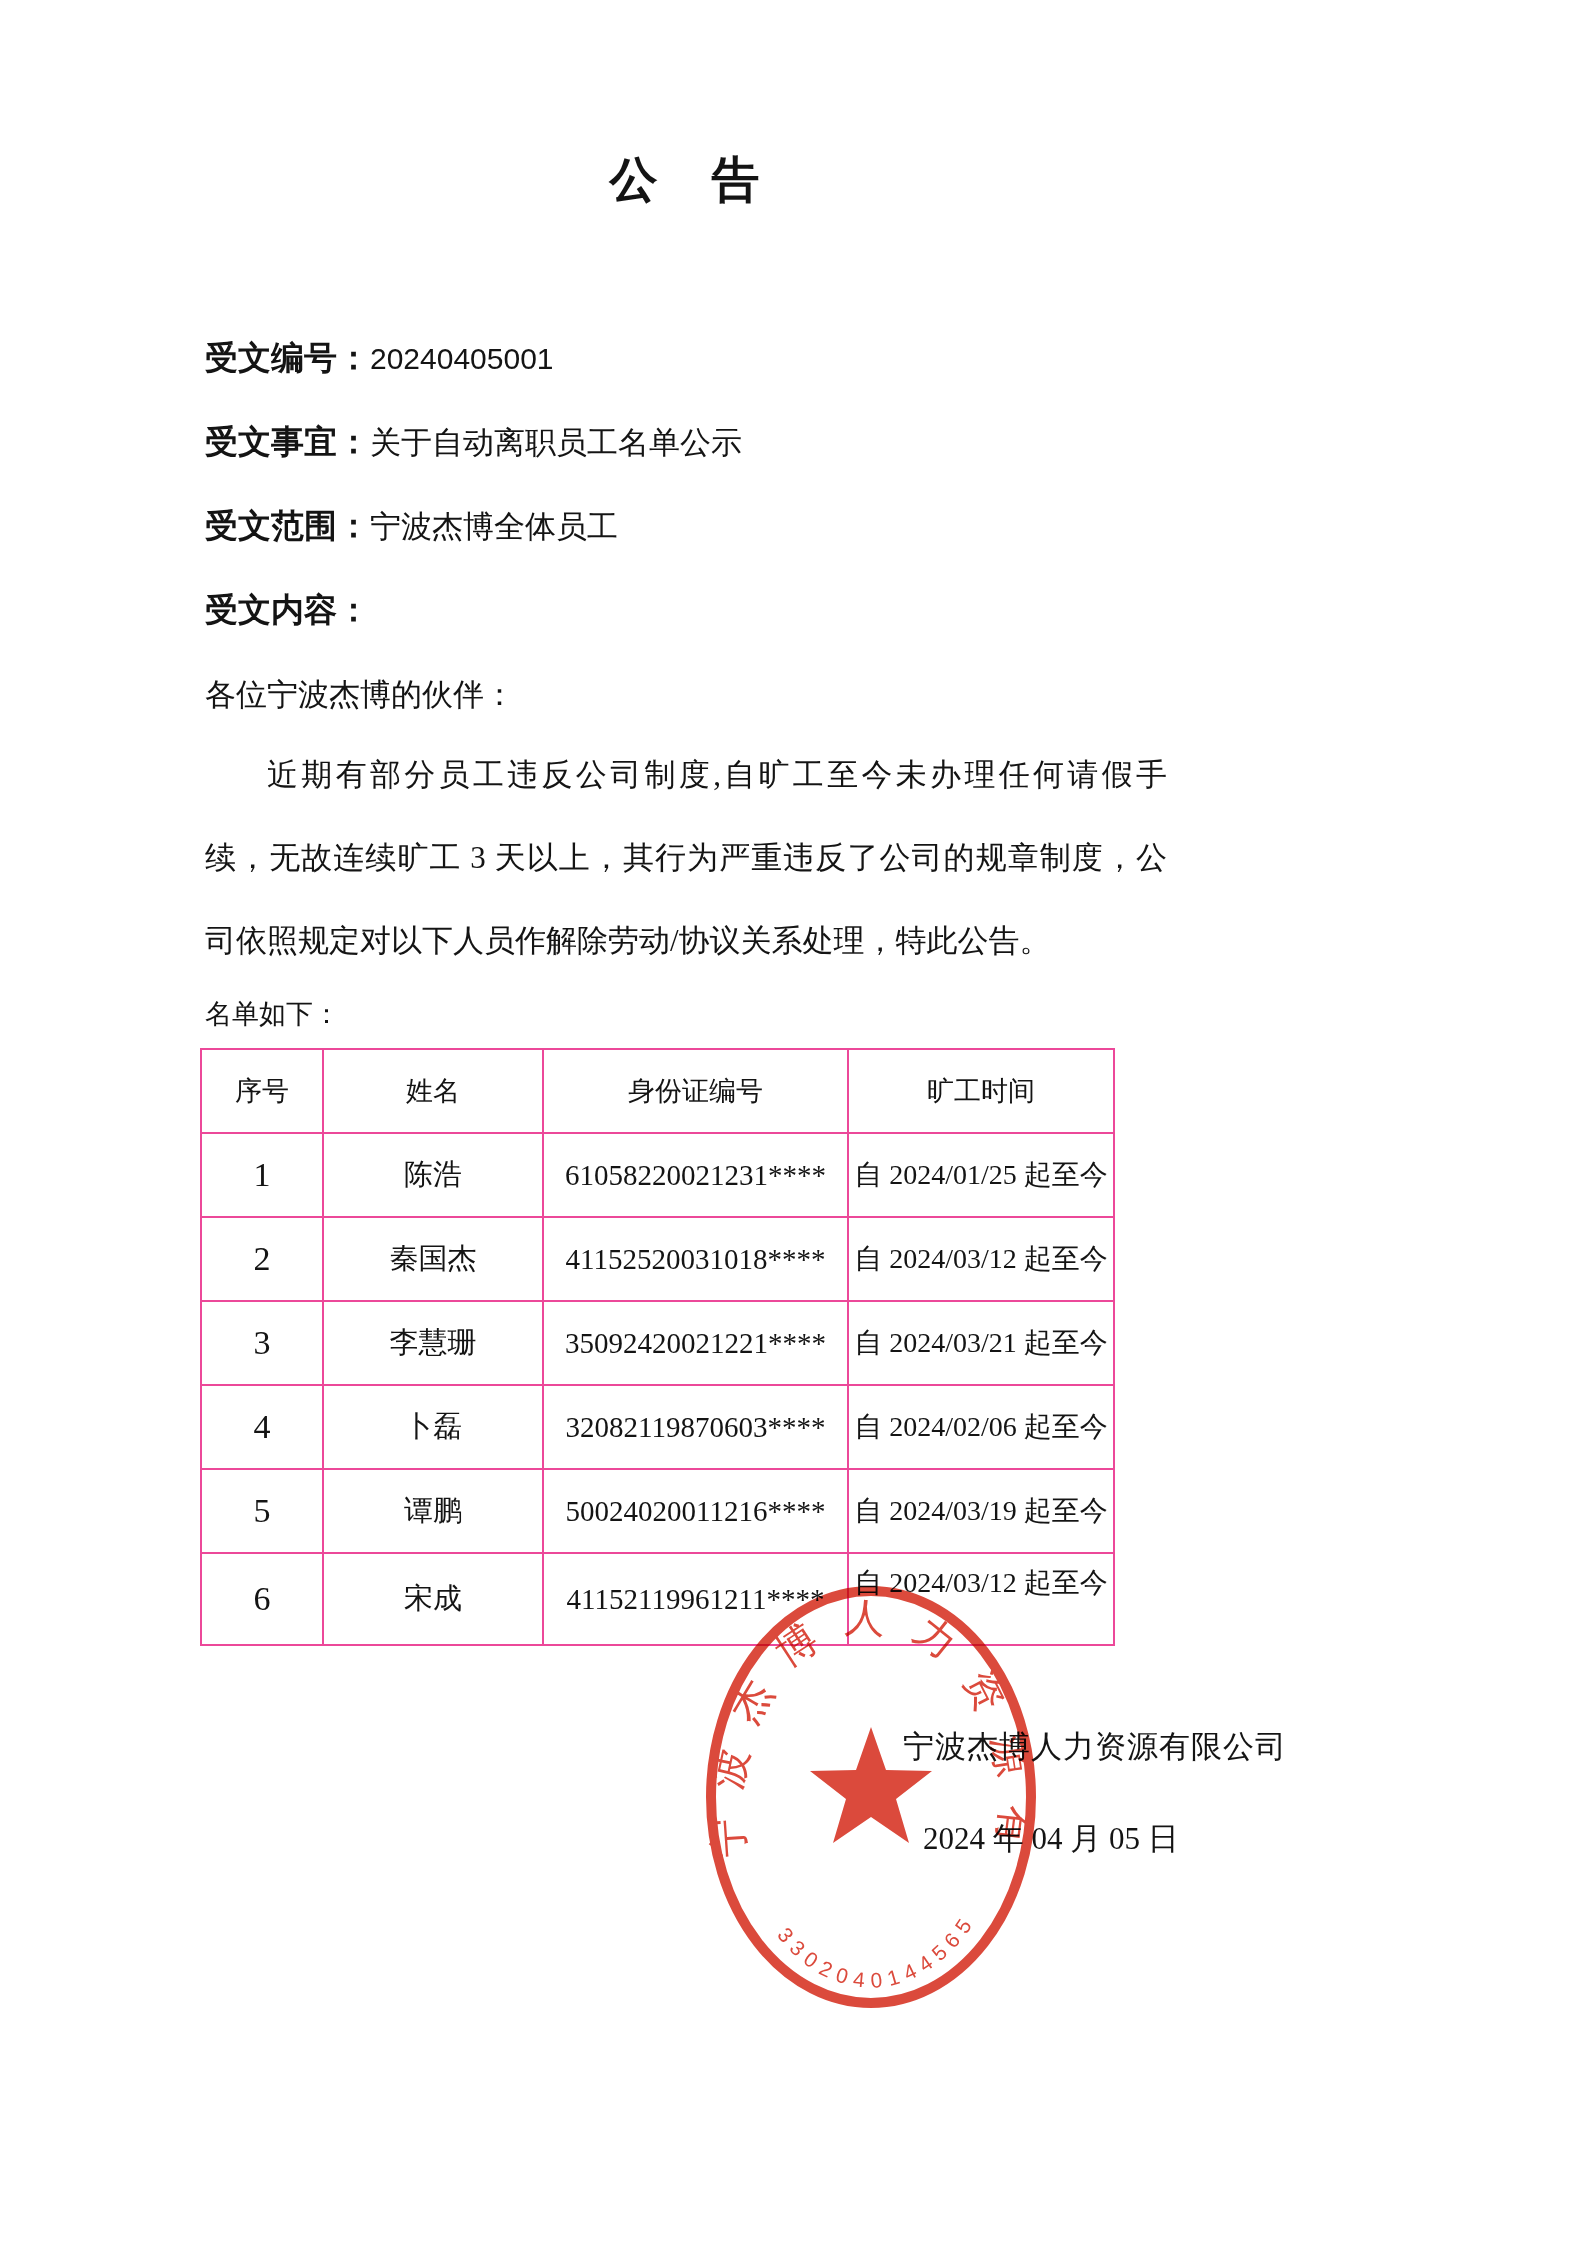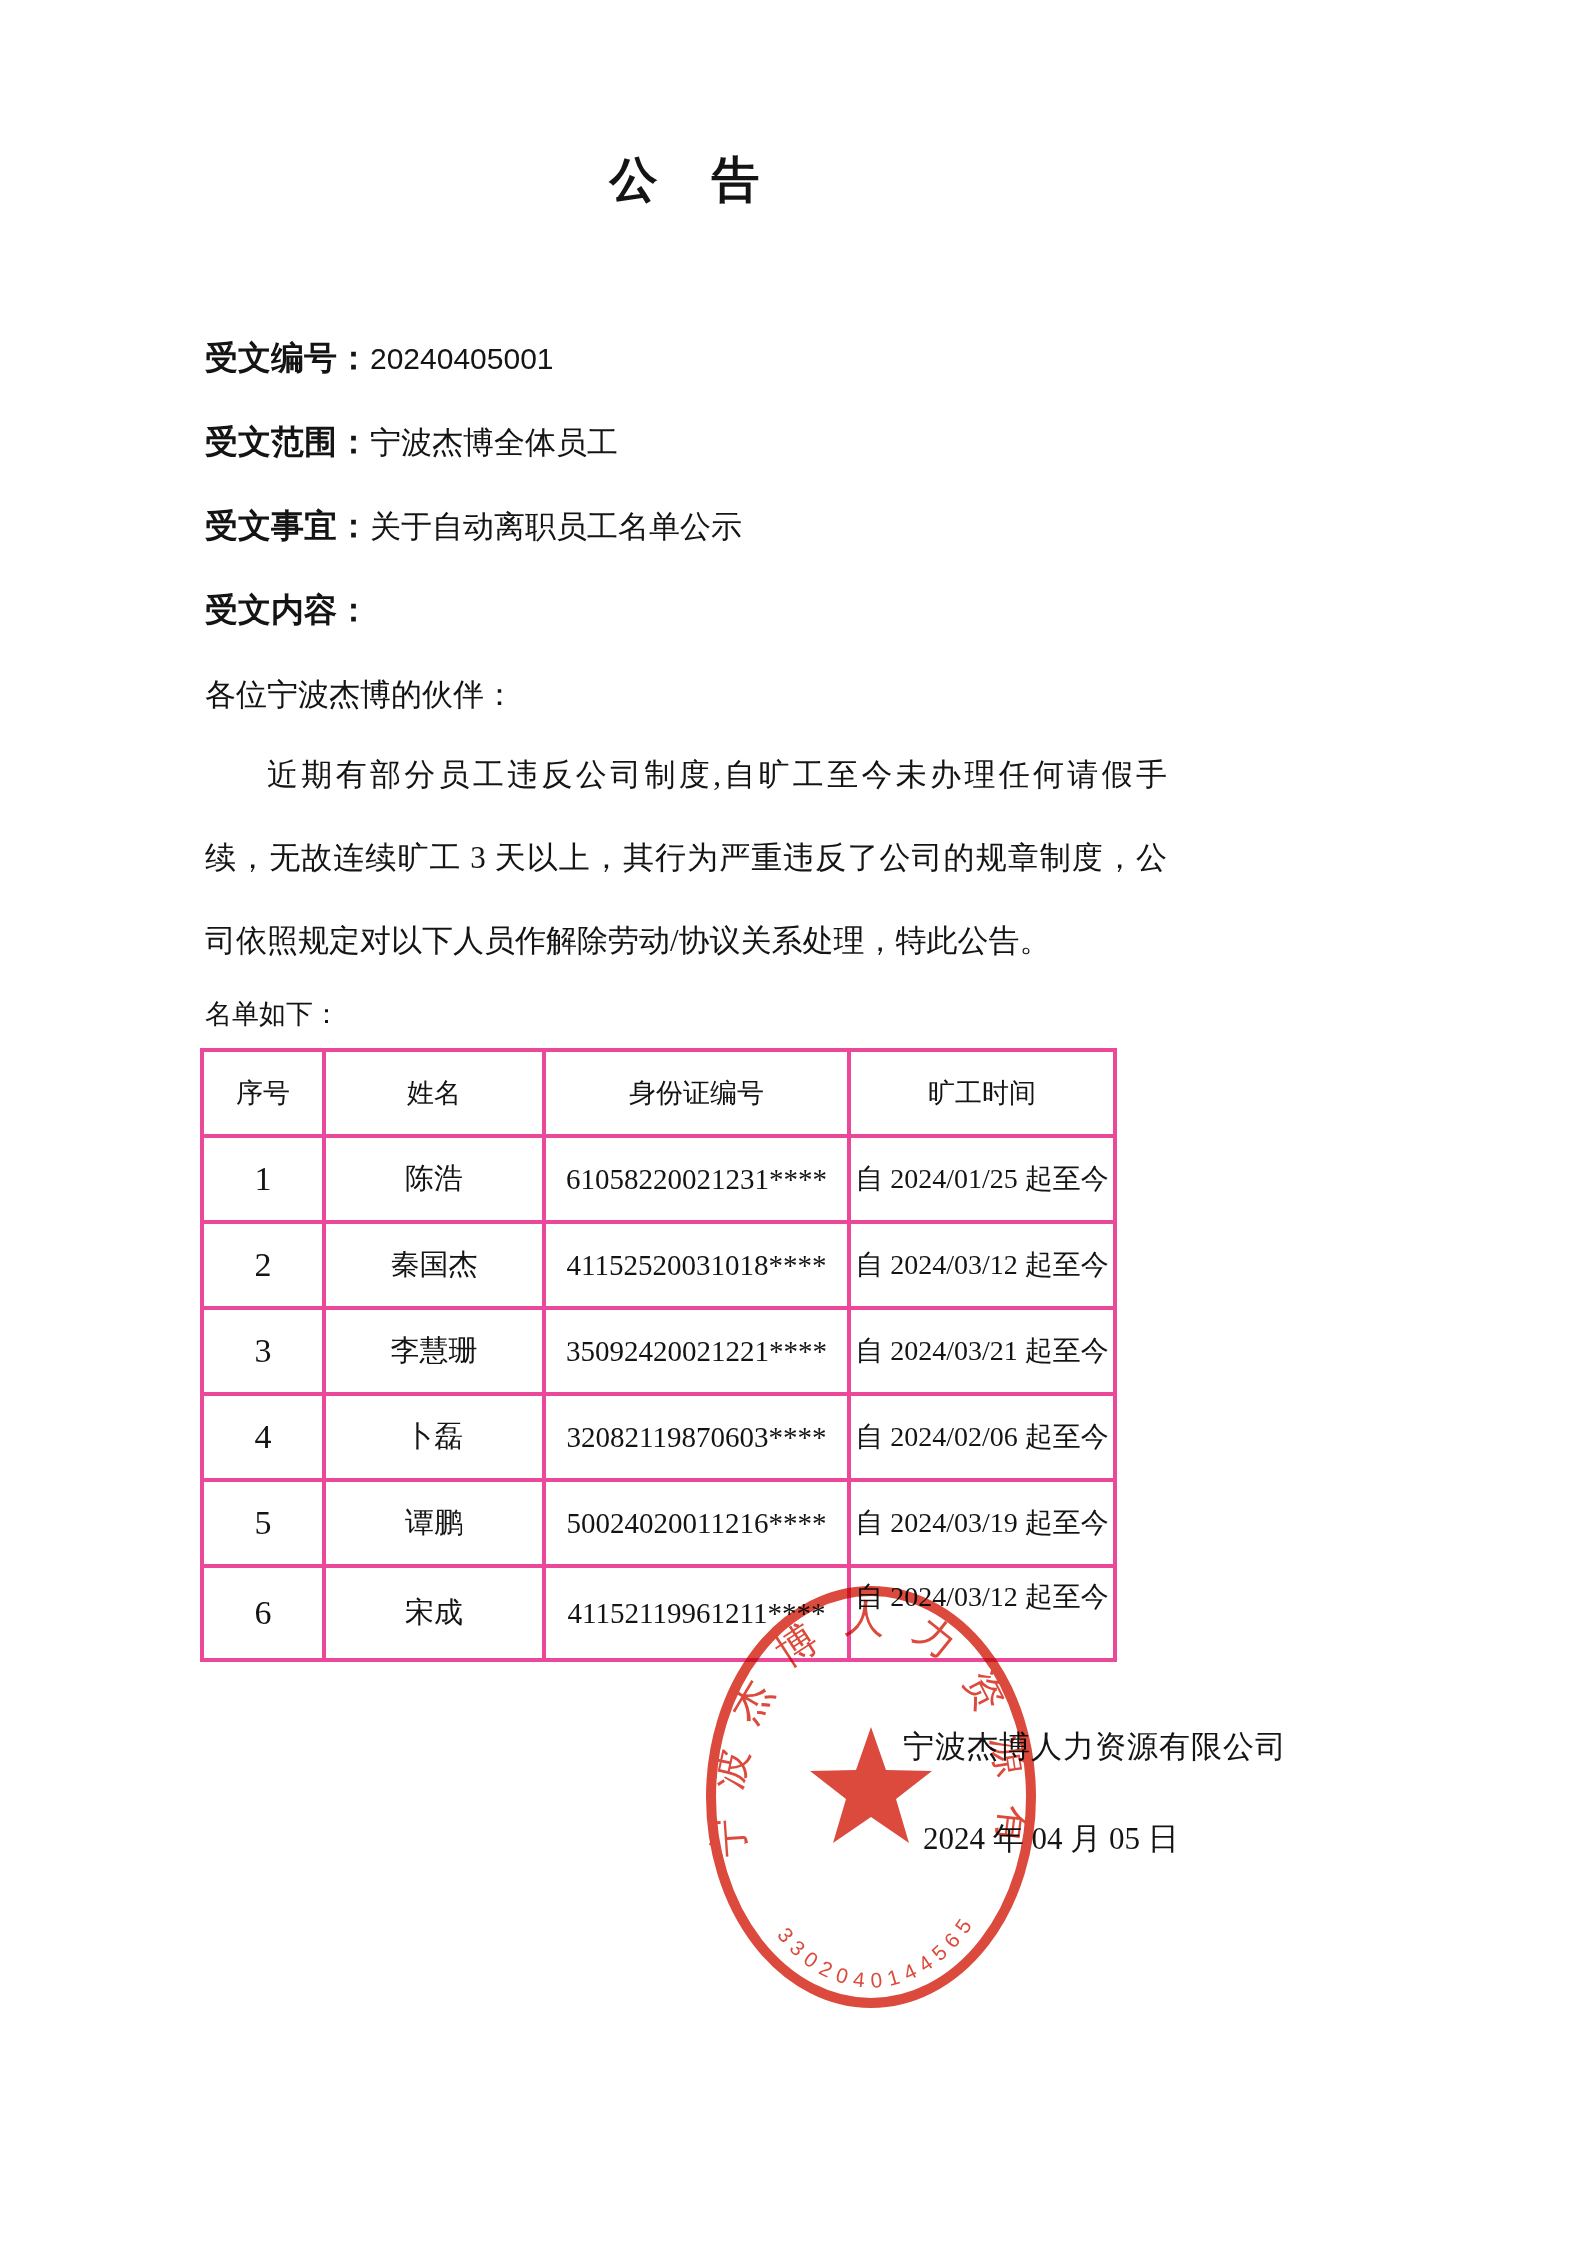--- a/index.html
+++ b/index.html
@@ -32,21 +32,21 @@
   .pline.first{text-indent:62px;}
   .pline.last{text-align-last:auto;}
   .list-intro{
     position:absolute;top:985px;left:205px;width:962px;
     height:58px;line-height:58px;
     font-size:27px;font-weight:normal;
   }
   .roster{position:absolute;top:1048px;left:200px;}
   table.roster-table{border-collapse:collapse;table-layout:fixed;width:913px;background:#fff;}
   .roster-table td,.roster-table th{
-    border:4px solid #ec4899;
+    border:2px solid #ec4899;
     text-align:center;vertical-align:middle;
     height:82px;padding:0;overflow:hidden;
   }
   .col-seq{width:122px;}
   .col-name{width:220px;}
   .col-id{width:305px;}
   .col-date{width:266px;}
   .roster-table th{font-weight:normal;font-size:27px;}
   .cell-seq{font-size:34px;}
   .cell-name{font-size:29px;}
@@ -78,24 +78,24 @@
 
 <div class="page">
 
   <div class="doc-title">公　告</div>
 
   <div class="meta">
     <div class="meta-line">
       <span class="meta-label">受文编号：</span><span class="meta-value num">20240405001</span>
     </div>
     <div class="meta-line">
-      <span class="meta-label">受文范围：</span><span class="meta-value">宁波杰博全体员工</span>
+      <span class="meta-label">受文事宜：</span><span class="meta-value">关于自动离职员工名单公示</span>
     </div>
     <div class="meta-line">
-      <span class="meta-label">受文事宜：</span><span class="meta-value">关于自动离职员工名单公示</span>
+      <span class="meta-label">受文范围：</span><span class="meta-value">宁波杰博全体员工</span>
     </div>
     <div class="meta-line">
       <span class="meta-label">受文内容：</span><span class="meta-value"></span>
     </div>
   </div>
 
   <div class="salutation">各位宁波杰博的伙伴：</div>
 
   <div class="paragraph">
     <div class="pline first">近期有部分员工违反公司制度,自旷工至今未办理任何请假手</div>

